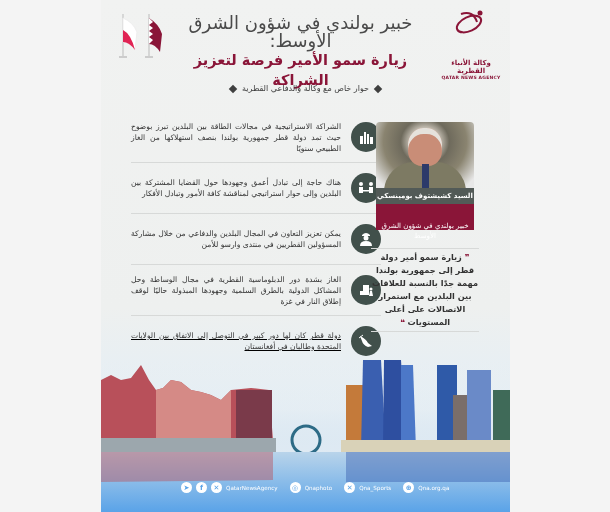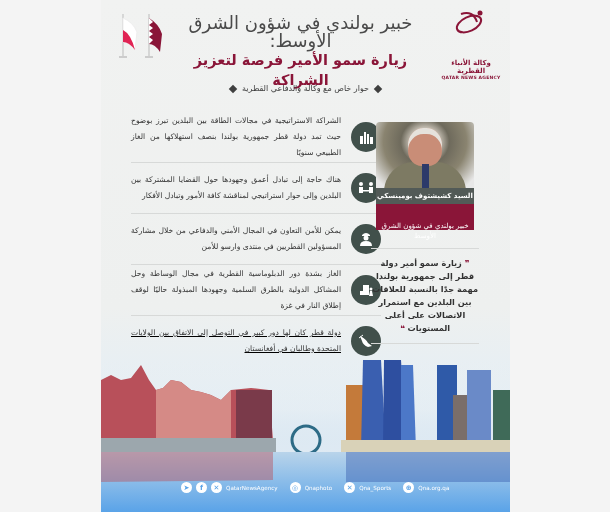--- a/index.html
+++ b/index.html
@@ -11,28 +11,28 @@
   .logo .en { font-size:4.5px; color:#8a1538; font-weight:bold; letter-spacing:0.2px; }
   .headline { position:absolute; left:70px; right:80px; top:14px; direction:rtl; text-align:center; }
   .headline .l1 { font-size:18px; color:#4a4a4a; line-height:18px; }
   .headline .l2 { font-size:14.5px; color:#8a1538; font-weight:bold; line-height:20px; }
   .subtitle { position:absolute; left:0; right:0; top:84px; direction:rtl; text-align:center; font-size:8px; color:#3a3a3a; }
   .subtitle .dia { display:inline-block; width:6px; height:6px; background:#3f3f3f; transform:rotate(45deg); margin:0 6px; vertical-align:middle; }
   .points { position:absolute; left:30px; top:112px; width:250px; }
   .point { position:relative; height:50px; border-bottom:1px solid #d7d9d8; display:flex; flex-direction:row-reverse; align-items:center; }
   .point:last-child { border-bottom:none;text-decoration:underline; }
   .point .ic { width:30px; height:30px; border-radius:50%; background:#41504b; flex:0 0 30px; display:flex; align-items:center; justify-content:center; margin-left:10px; }
-  .point .tx { flex:1; direction:rtl; text-align:justify; font-size:7.6px; line-height:16px; color:#333; }
+  .point .tx { flex:1; direction:rtl; text-align:justify; font-size:7.6px; line-height:11px; color:#333; }
   .portrait { position:absolute; left:275px; top:122px; width:98px; height:66px; background:radial-gradient(ellipse at 50% 30%,#d9d2c7 0 18%,#6e6a5c 35%,#8a8470 60%,#e8e8e8 90%); border-radius:4px 4px 0 0; overflow:hidden; }
   .portrait .head { position:absolute; left:32px; top:6px; width:34px; height:38px; border-radius:45% 45% 40% 40%; background:#c98d77; box-shadow:inset 0 6px 0 #e5e2dc; }
   .portrait .body { position:absolute; left:8px; top:40px; width:82px; height:30px; border-radius:30px 30px 0 0; background:#7d7a63; }
   .portrait .tie { position:absolute; left:46px; top:42px; width:7px; height:24px; background:#2c3a6a; }
   .name-bar { position:absolute; left:275px; top:188px; width:98px; height:18px; background:#525a57; color:#fff; font-size:7px; direction:rtl; text-align:center; line-height:16px; font-weight:bold; }
   .title-bar { position:absolute; left:275px; top:204px; width:98px; height:26px; background:#8a1538; color:#fff; font-size:7px; direction:rtl; text-align:center; line-height:10px; padding-top:17px; box-sizing:border-box; }
-  .quote { position:absolute; left:270px; top:248px; width:108px; direction:rtl; text-align:center; font-size:8.2px; line-height:13px; color:#333; font-weight:bold; border-top:1px solid #d7d9d8; border-bottom:1px solid #d7d9d8; padding:8px 0; }
+  .quote { position:absolute; left:270px; top:248px; width:108px; direction:rtl; text-align:center; font-size:8.2px; line-height:13px; color:#333; font-weight:bold; border-top:1px solid #d7d9d8; border-bottom:1px solid #d7d9d8; padding:2px 0; }
   .quote .qm { color:#8a1538; }
   .skyline { position:absolute; left:0; top:360px; width:409px; height:152px; }
   .social { position:absolute; left:80px; top:482px; display:flex; align-items:center; gap:4px; color:#fff; font-size:5.6px; }
   .social .c { width:11px; height:11px; border-radius:50%; background:#fff; display:inline-flex; align-items:center; justify-content:center; color:#5aa3e8; font-size:7px; font-weight:bold; }
   .social .lbl { margin-right:8px; }
 </style>
 </head>
 <body>
 
 <div class="card">
@@ -92,21 +92,21 @@
       <div class="tx">هناك حاجة إلى تبادل أعمق وجهودها حول القضايا المشتركة بين البلدين وإلى حوار استراتيجي لمناقشة كافة الأمور وتبادل الأفكار</div>
     </div>
     <div class="point">
       <span class="ic">
           <svg width="16" height="16" viewBox="0 0 16 16">
             <path d="M4 4 Q8 0 12 4 L12 5 L4 5 Z" fill="#fff"></path>
             <circle cx="8" cy="7" r="2.5" fill="#fff"></circle>
             <path d="M2 15 Q2 10 8 10 Q14 10 14 15 Z" fill="#fff"></path>
           </svg>
         </span>
-      <div class="tx">يمكن للأمن التعاون في المجال الأمني والدفاعي من خلال مشاركة المسؤولين القطريين في منتدى وارسو للأمن</div>
+      <div class="tx">يمكن تعزيز التعاون في المجال البلدين والدفاعي من خلال مشاركة المسؤولين القطريين في منتدى وارسو للأمن</div>
     </div>
     <div class="point">
       <span class="ic">
           <svg width="16" height="16" viewBox="0 0 16 16">
             <rect x="5" y="3" width="6" height="10" fill="#fff"></rect>
             <rect x="2" y="9" width="3" height="4" fill="#fff"></rect>
             <circle cx="13" cy="7" r="1.5" fill="#fff"></circle>
             <path d="M12 9 L14 9 L15 14 L11 14 Z" fill="#fff"></path>
           </svg>
         </span>

